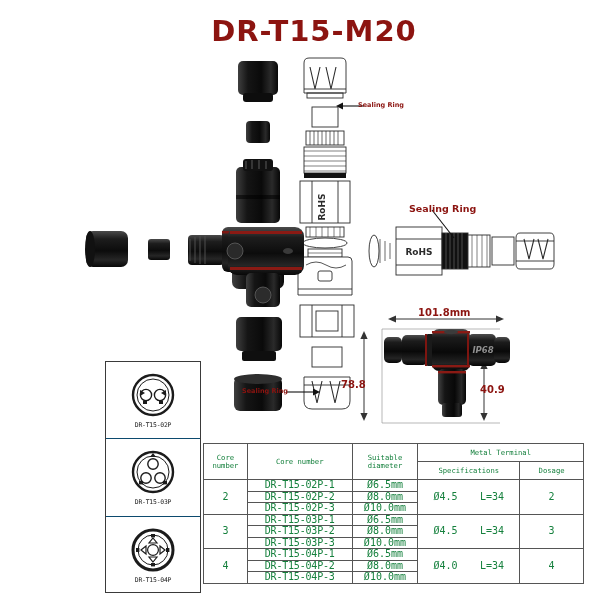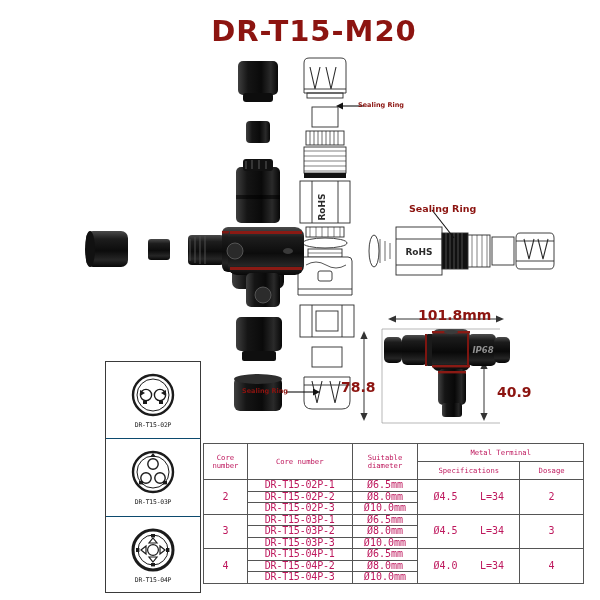--- a/index.html
+++ b/index.html
@@ -34,21 +34,21 @@
     white-space: nowrap;
   }
   .callout.small { font-size: 6.5px; }
   .callout.big  { font-size: 9.5px; }
 
   
   .dimlabel {
     position: absolute;
     color: #8c1410;
     font-weight: bold;
-    font-size: 14px;
+    font-size: 10px;
     font-family: "DejaVu Sans", sans-serif;
     white-space: nowrap;
   }
 
   
   #legend {
     position: absolute; left: 105px; top: 361px;
     width: 96px; height: 232px;
     border: 1px solid #3a3a3a;
     background: #fff;
@@ -66,21 +66,21 @@
     font-size: 6.4px; color: #222; margin-top: 3px;
     letter-spacing: -0.2px;
   }
 
   
   #spec-table {
     position: absolute; left: 203px; top: 443px;
     width: 381px; height: 116px;
     border-collapse: collapse;
     font-family: "DejaVu Sans Mono", monospace;
-    color: #be185d;
+    color: #15803d;
     background: #fff;
   }
   #spec-table th, #spec-table td {
     border: 1px solid #555;
     text-align: center;
     vertical-align: middle;
     font-weight: normal;
     padding: 0;
     line-height: 1.05;
   }
@@ -338,21 +338,21 @@
       <text x="133" y="48" font-family="DejaVu Sans, sans-serif" font-size="8.5" fill="#8e8e8e" text-anchor="middle" font-style="italic" font-weight="bold">IP68</text>
 
       <rect x="88" y="64" width="28" height="36" rx="5" fill="url(#pBlkV)"></rect>
       <rect x="88" y="66" width="28" height="2.4" fill="#8a1a14"></rect>
       <rect x="92" y="98" width="20" height="14" rx="3" fill="url(#pBlkV)"></rect>
     </g>
   </svg>
 
   <div class="dimlabel" style="left:418px; top:307px;">101.8mm</div>
   <div class="dimlabel" style="left:341px; top:379px;">78.8</div>
-  <div class="dimlabel" style="left:497px; top:384px;">40.9</div>
+  <div class="dimlabel" style="left:480px; top:384px;">40.9</div>
 
   <div id="legend">
 
     <div class="legend-cell">
       <svg width="46" height="46" viewBox="0 0 46 46">
         <circle cx="23" cy="23" r="20" fill="#fff" stroke="#1b1b1b" stroke-width="2.4"></circle>
         <circle cx="23" cy="23" r="16" fill="#fff" stroke="#1b1b1b" stroke-width="1"></circle>
         <circle cx="16" cy="23" r="5.6" fill="#fff" stroke="#1b1b1b" stroke-width="1.4"></circle>
         <circle cx="30" cy="23" r="5.6" fill="#fff" stroke="#1b1b1b" stroke-width="1.4"></circle>
         <path d="M10 18 l5 3 -5 3 z" fill="#1b1b1b"></path>

